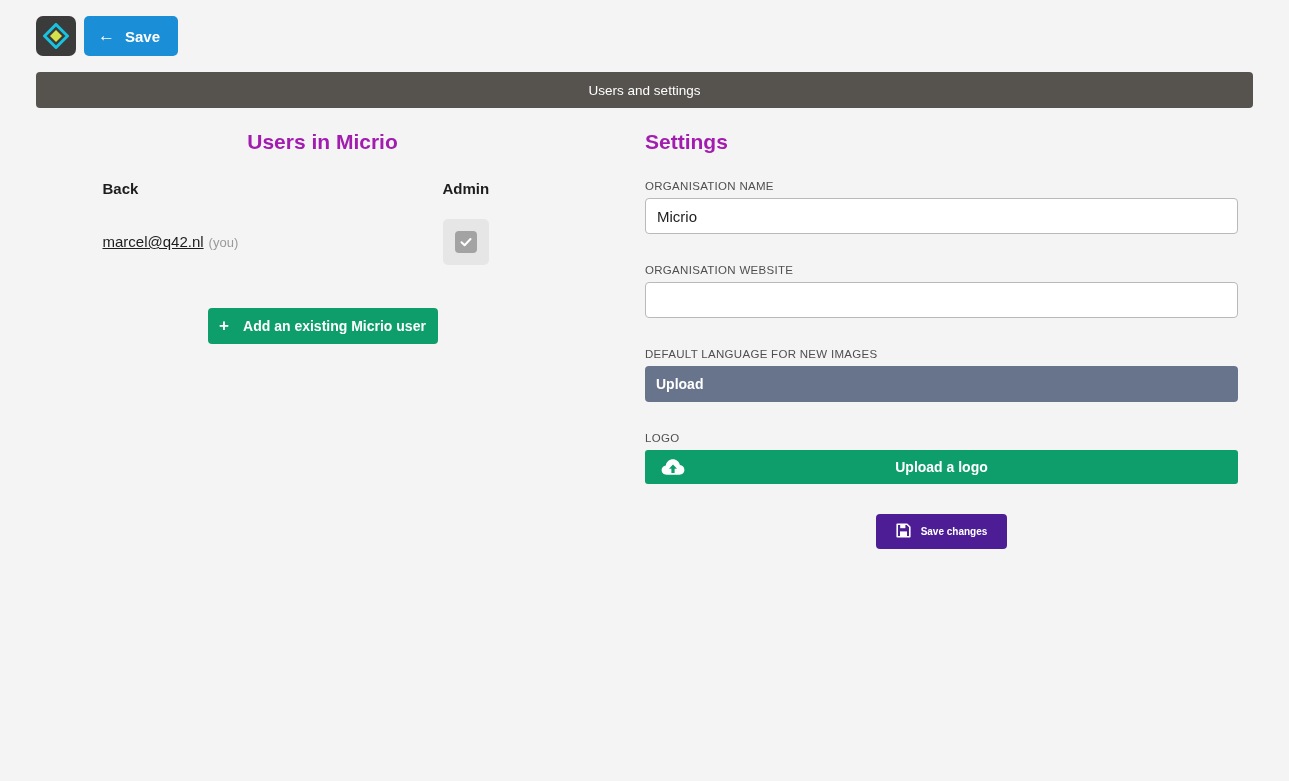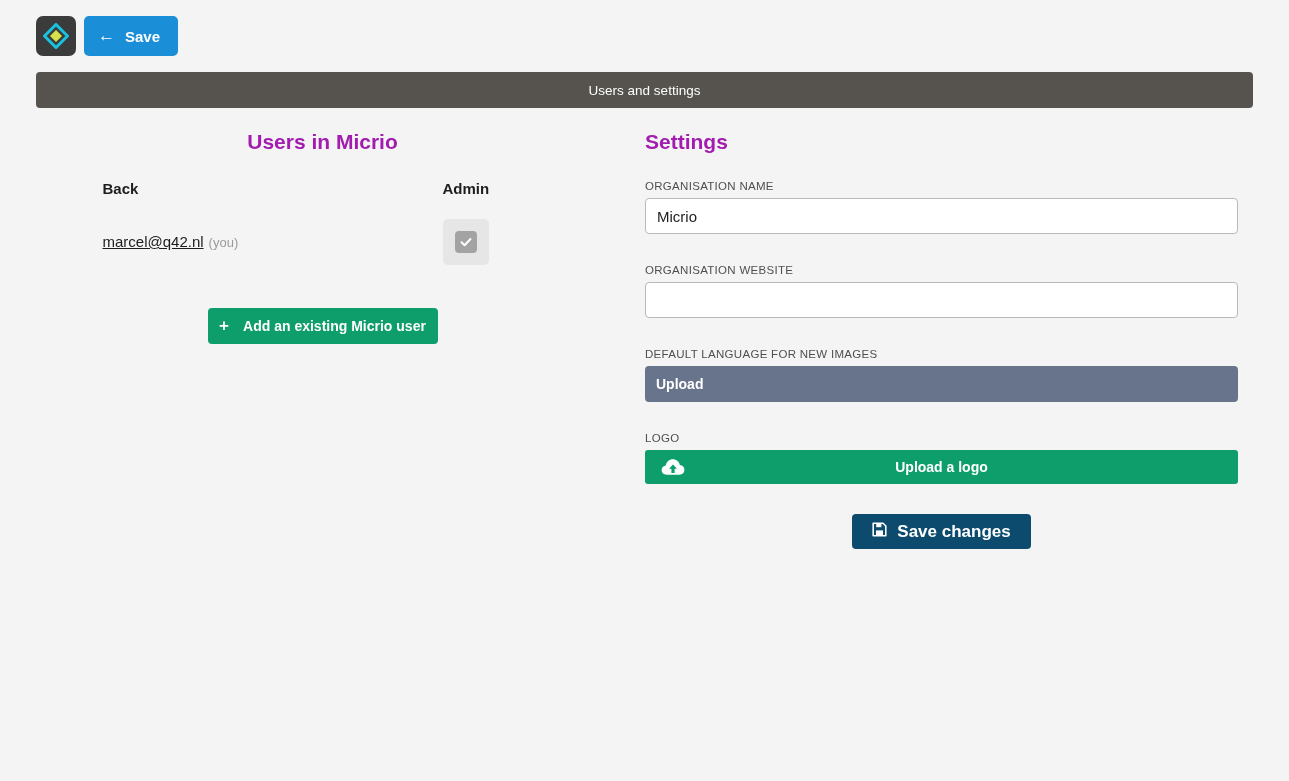--- a/index.html
+++ b/index.html
@@ -254,26 +254,26 @@
     justify-content: center;
     margin-top: 27px;
   }
   .save-btn {
     display: flex;
     align-items: center;
     justify-content: center;
     gap: 10px;
     height: 35px;
     padding: 0 20px;
-    background: #0c4a6e;
-    border: none;
-    border-radius: 4px;
-    color: #ffffff;
-    font-family: "Liberation Sans", sans-serif;
-    font-size: 17px;
+    background: #4c1d95;
+    border: none;
+    border-radius: 4px;
+    color: #ffffff;
+    font-family: "Liberation Sans", sans-serif;
+    font-size: 10px;
     font-weight: bold;
     cursor: pointer;
   }
 </style>
 </head>
 <body>
 
 <div class="topbar">
   <div class="app-logo">
     <svg width="26" height="26" viewBox="0 0 26 26">

